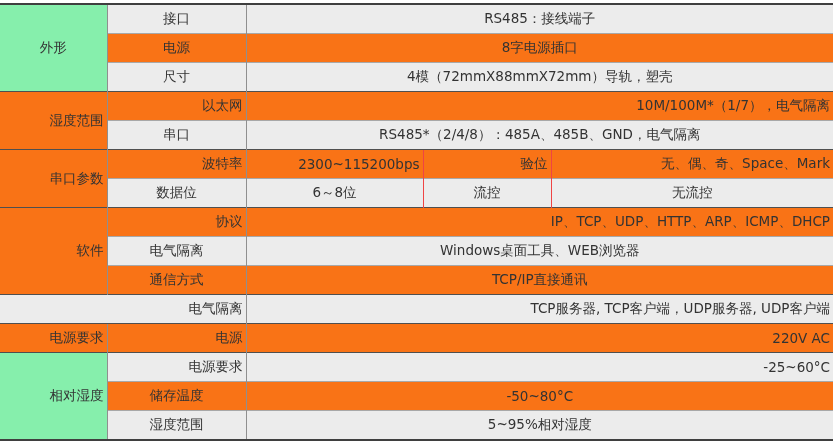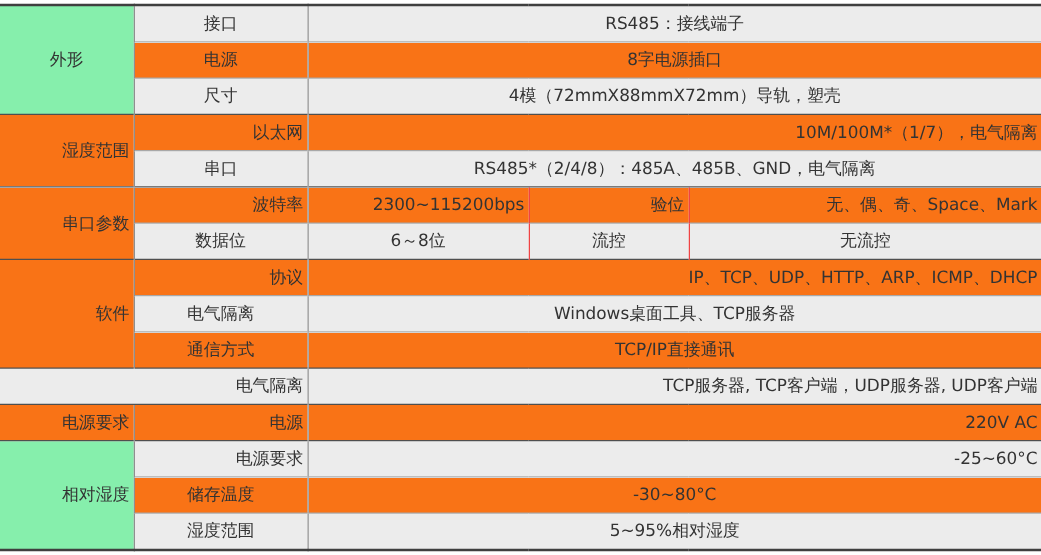--- a/index.html
+++ b/index.html
@@ -98,21 +98,21 @@
         <td class="cs">无流控</td>
       </tr>
 
       <tr class="sec">
         <td class="cat" rowspan="3">软件</td>
         <td class="ci">协议</td>
         <td class="cv" colspan="3">IP、TCP、UDP、HTTP、ARP、ICMP、DHCP</td>
       </tr>
       <tr class="g">
         <td class="ci">电气隔离</td>
-        <td class="cv" colspan="3">Windows桌面工具、TCP服务器</td>
+        <td class="cv" colspan="3">Windows桌面工具、WEB浏览器</td>
       </tr>
       <tr>
         <td class="ci">通信方式</td>
         <td class="cv" colspan="3">TCP/IP直接通讯</td>
       </tr>
 
       <tr class="sec g">
         <td colspan="2">电气隔离</td>
         <td class="cv" colspan="3">TCP服务器, TCP客户端，UDP服务器, UDP客户端</td>
       </tr>
@@ -123,21 +123,21 @@
         <td class="cv" colspan="3">220V AC</td>
       </tr>
 
       <tr class="sec g">
         <td class="cat" rowspan="3">相对湿度</td>
         <td class="ci">电源要求</td>
         <td class="cv" colspan="3">-25~60°C</td>
       </tr>
       <tr>
         <td class="ci">储存温度</td>
-        <td class="cv" colspan="3">-30~80°C</td>
+        <td class="cv" colspan="3">-50~80°C</td>
       </tr>
       <tr class="g">
         <td class="ci">湿度范围</td>
         <td class="cv" colspan="3">5~95%相对湿度</td>
       </tr>
     </tbody>
   </table>
 </div>
 
 </body></html>

